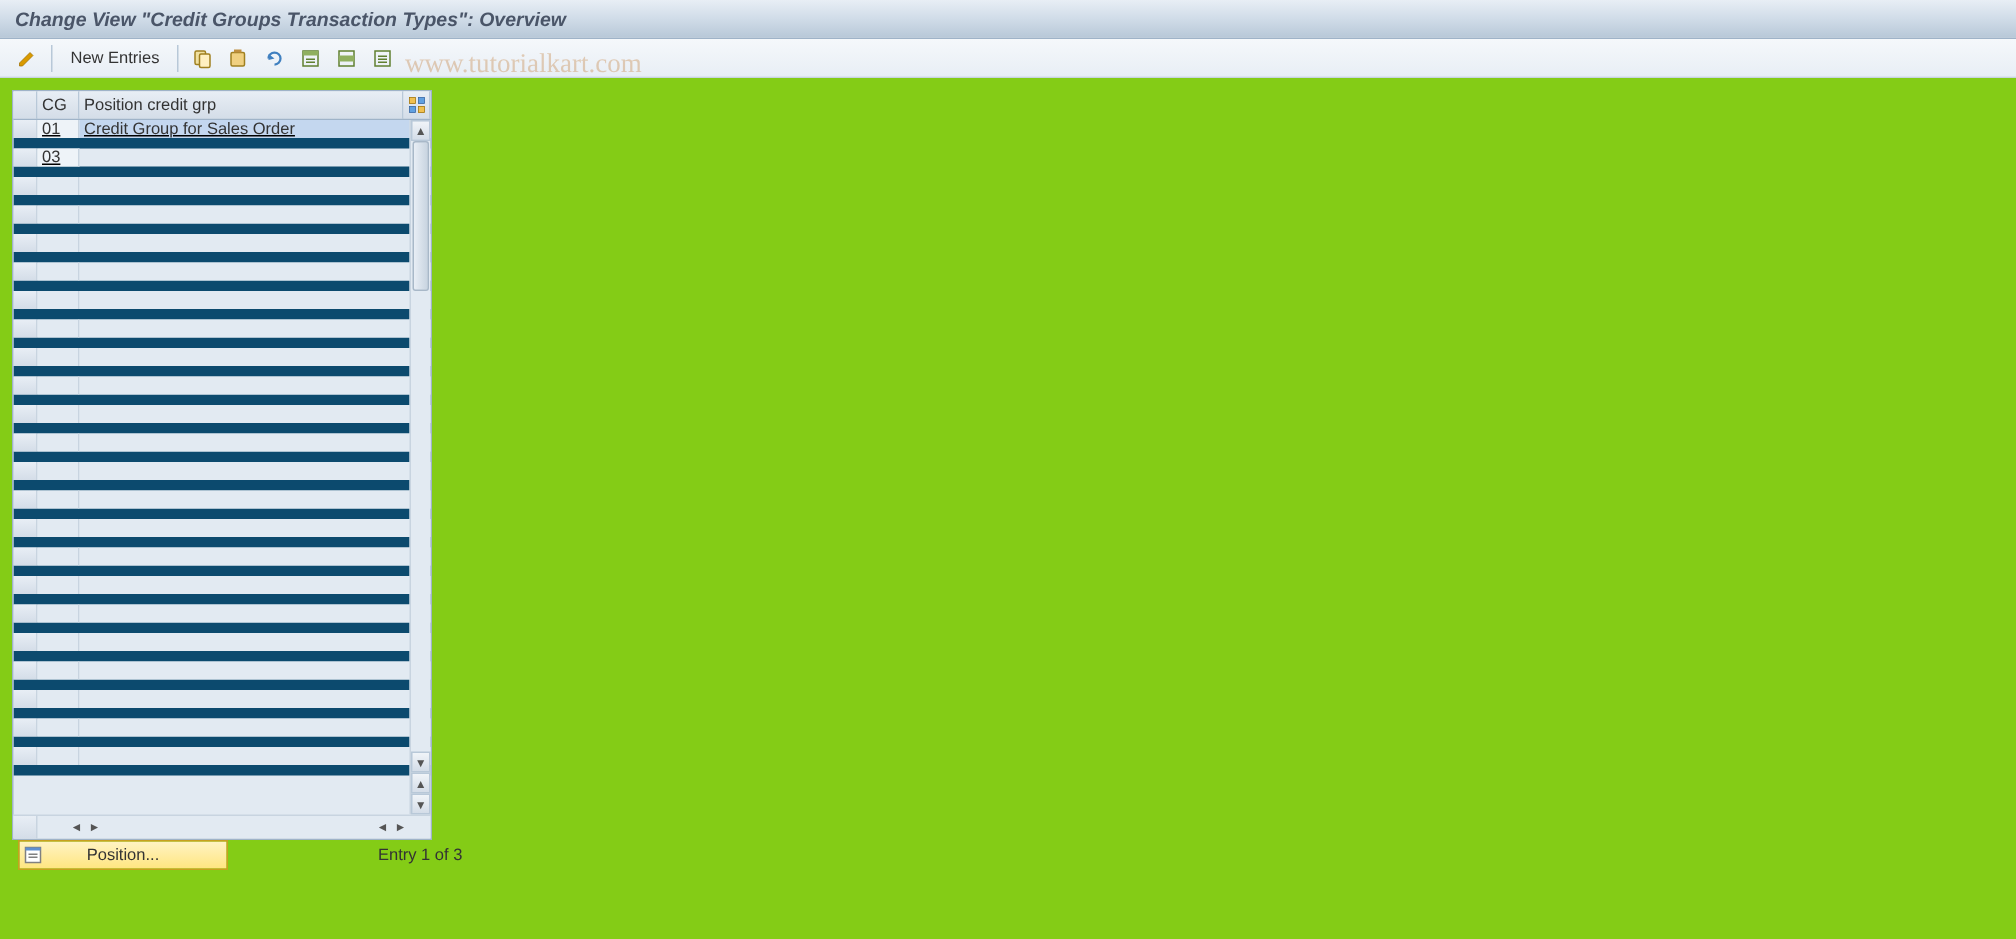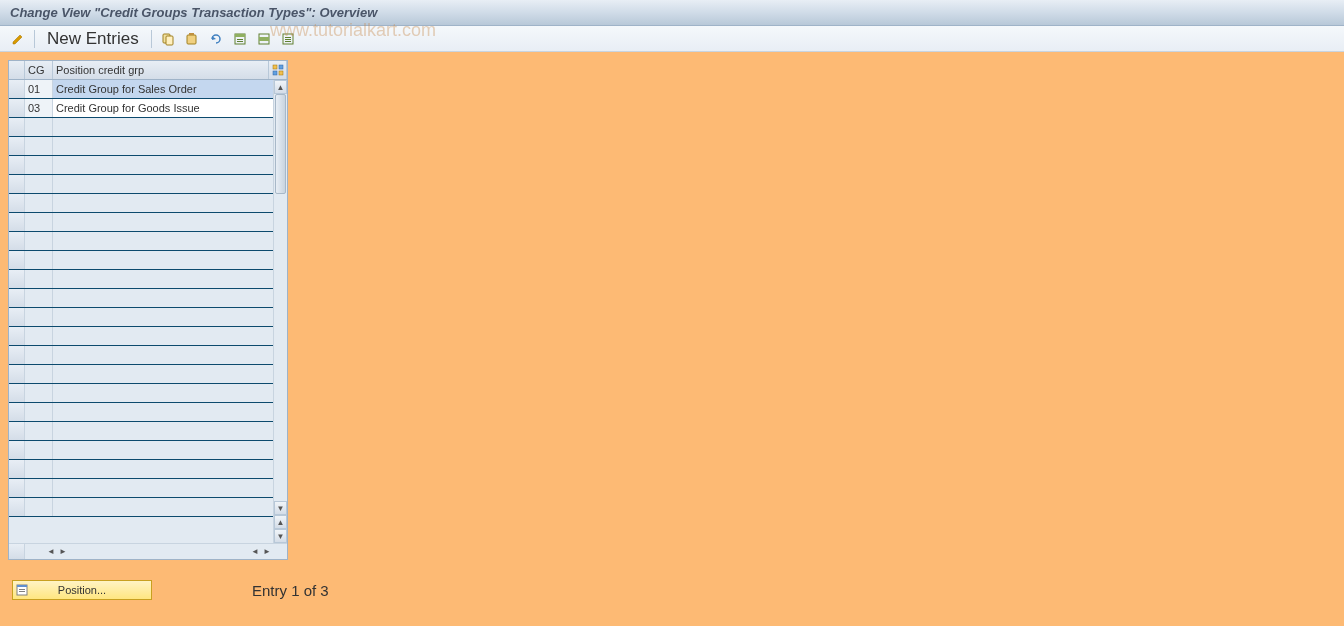--- a/index.html
+++ b/index.html
@@ -50,40 +50,40 @@
 
     .toolbar-sep {
       width: 1px;
       height: 18px;
       background: #b8c8d8;
       margin: 0 2px;
     }
 
     .toolbar-new-entries {
       color: #333;
-      font-size: 17px;
+      font-size: 11px;
       padding: 2px 6px;
       cursor: pointer;
     }
 
     .watermark {
       position: absolute;
       left: 270px;
-      top: 20px;
+      top: 32px;
       font-size: 18px;
       color: rgba(200, 140, 80, 0.4);
-      font-family: Liberation Sans, sans-serif;
+      font-family: Liberation Serif, serif;
       pointer-events: none;
       z-index: 5;
     }
 
     
     .content-wrapper {
       padding: 8px;
-      background: #fdba74;
+      background: #84cc16;
       height: calc(100% - 52px);
     }
 
     
     .table-box {
       width: 280px;
       height: 500px;
       border: 1px solid #9fb3c8;
       background: #e2eaf2;
       display: flex;
@@ -122,21 +122,22 @@
     
     .table-body {
       flex: 1;
       overflow: hidden;
       position: relative;
     }
 
     .row {
       display: flex;
       height: 19px;
-      border-bottom: 1px solid #0c4a6e;
+      border-bottom: 7px solid #0c4a6e;
+      text-decoration: underline;
     }
 
     .cell {
       border-right: 1px solid #c8d4e0;
       padding: 2px 3px;
       font-size: 11px;
       display: flex;
       align-items: center;
       background: #fff;
     }
@@ -213,21 +214,20 @@
       color: #555;
       cursor: pointer;
     }
     .hbar-end { margin-left: auto; display: flex; padding-right: 14px;}
 
     
     .footer-row {
       display: flex;
       align-items: center;
       gap: 100px;
-      margin-top: 20px;
       padding-left: 4px;
     }
     .position-btn {
       width: 140px;
       height: 20px;
       background: linear-gradient(to bottom, #fff3c4 0%, #ffe680 100%);
       border: 1px solid #c8a020;
       display: flex;
       align-items: center;
       justify-content: center;
@@ -239,21 +239,21 @@
     .position-btn .pos-icon {
       position: absolute;
       left: 2px;
       width: 16px;
       height: 16px;
       display: flex;
       align-items: center;
       justify-content: center;
     }
     .entry-count {
-      font-size: 15px;
+      font-size: 11px;
       color: #333;
     }
   </style>
 </head>
 <body>
 
 <div class="title-bar">
   <span>Change View "Credit Groups Transaction Types": Overview</span>
 </div>
 
@@ -332,21 +332,20 @@
 
     <div class="table-body" id="table-body">
         <div class="row">
           <div class="cell cell-sel"></div>
           <div class="cell cell-cg">01</div>
           <div class="cell cell-desc selected">Credit Group for Sales Order</div>
         </div>
         <div class="row">
           <div class="cell cell-sel"></div>
           <div class="cell cell-cg">03</div>
-          <div class="cell cell-desc">Credit Group for Goods Issue</div>
         </div>
         <div class="row empty">
           <div class="cell cell-sel"></div>
           <div class="cell cell-cg"></div>
           <div class="cell cell-desc"></div>
         </div>
         <div class="row empty">
           <div class="cell cell-sel"></div>
           <div class="cell cell-cg"></div>
           <div class="cell cell-desc"></div>

